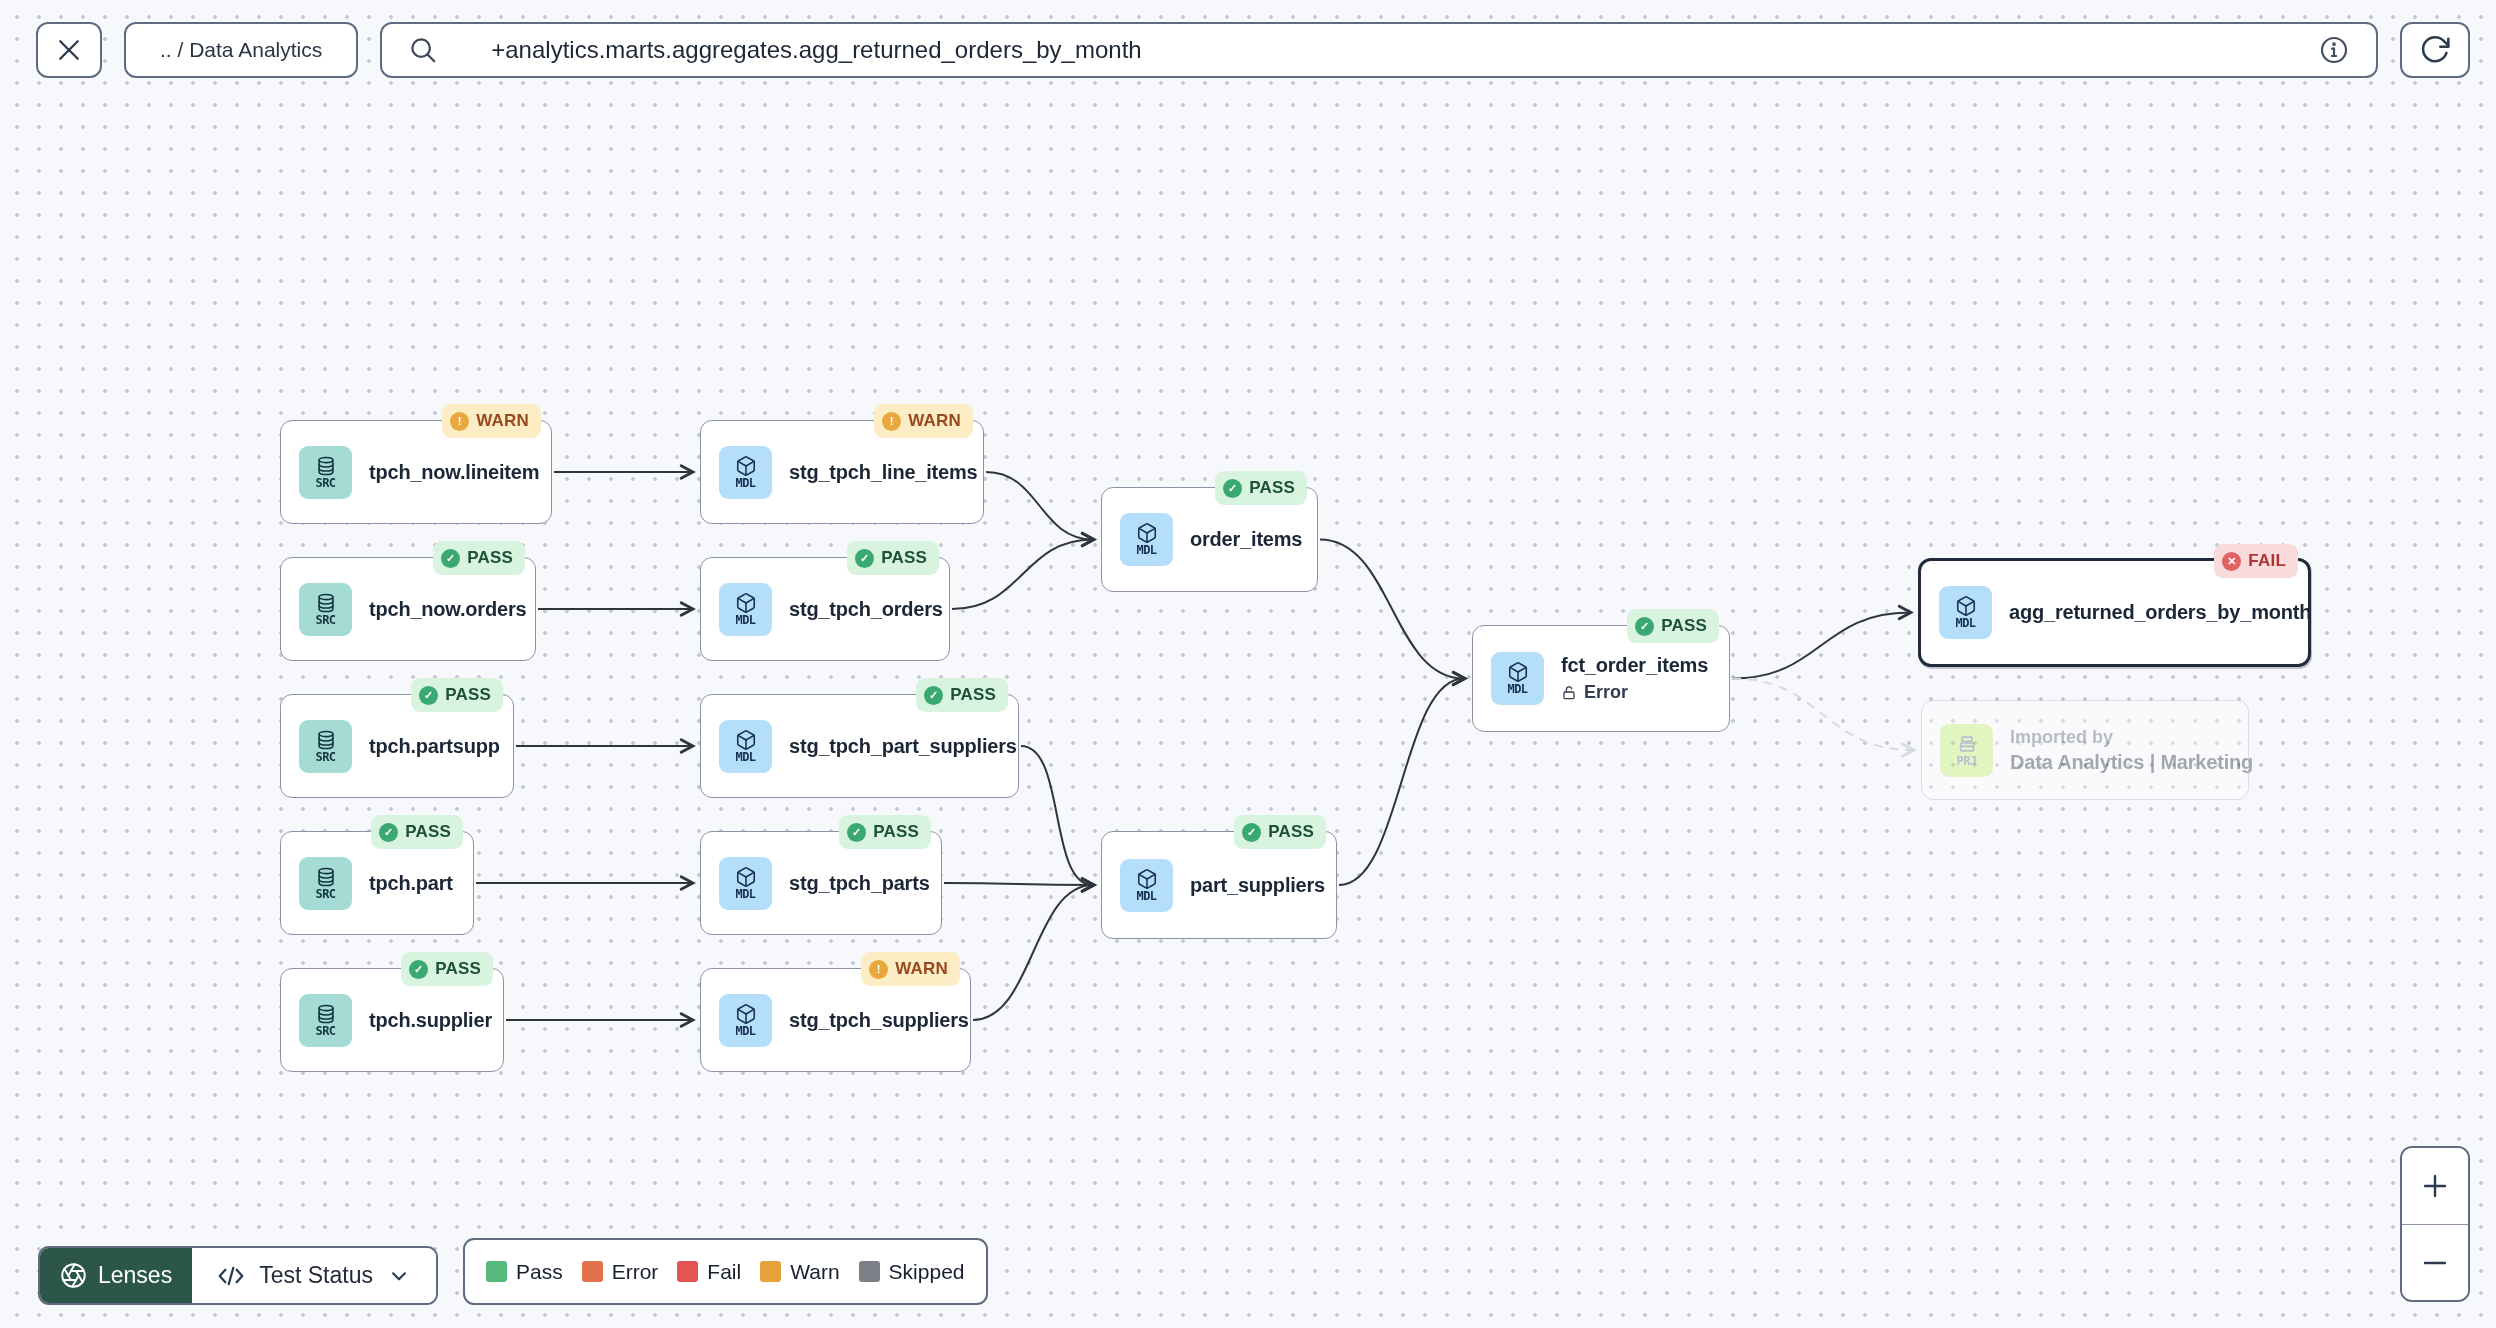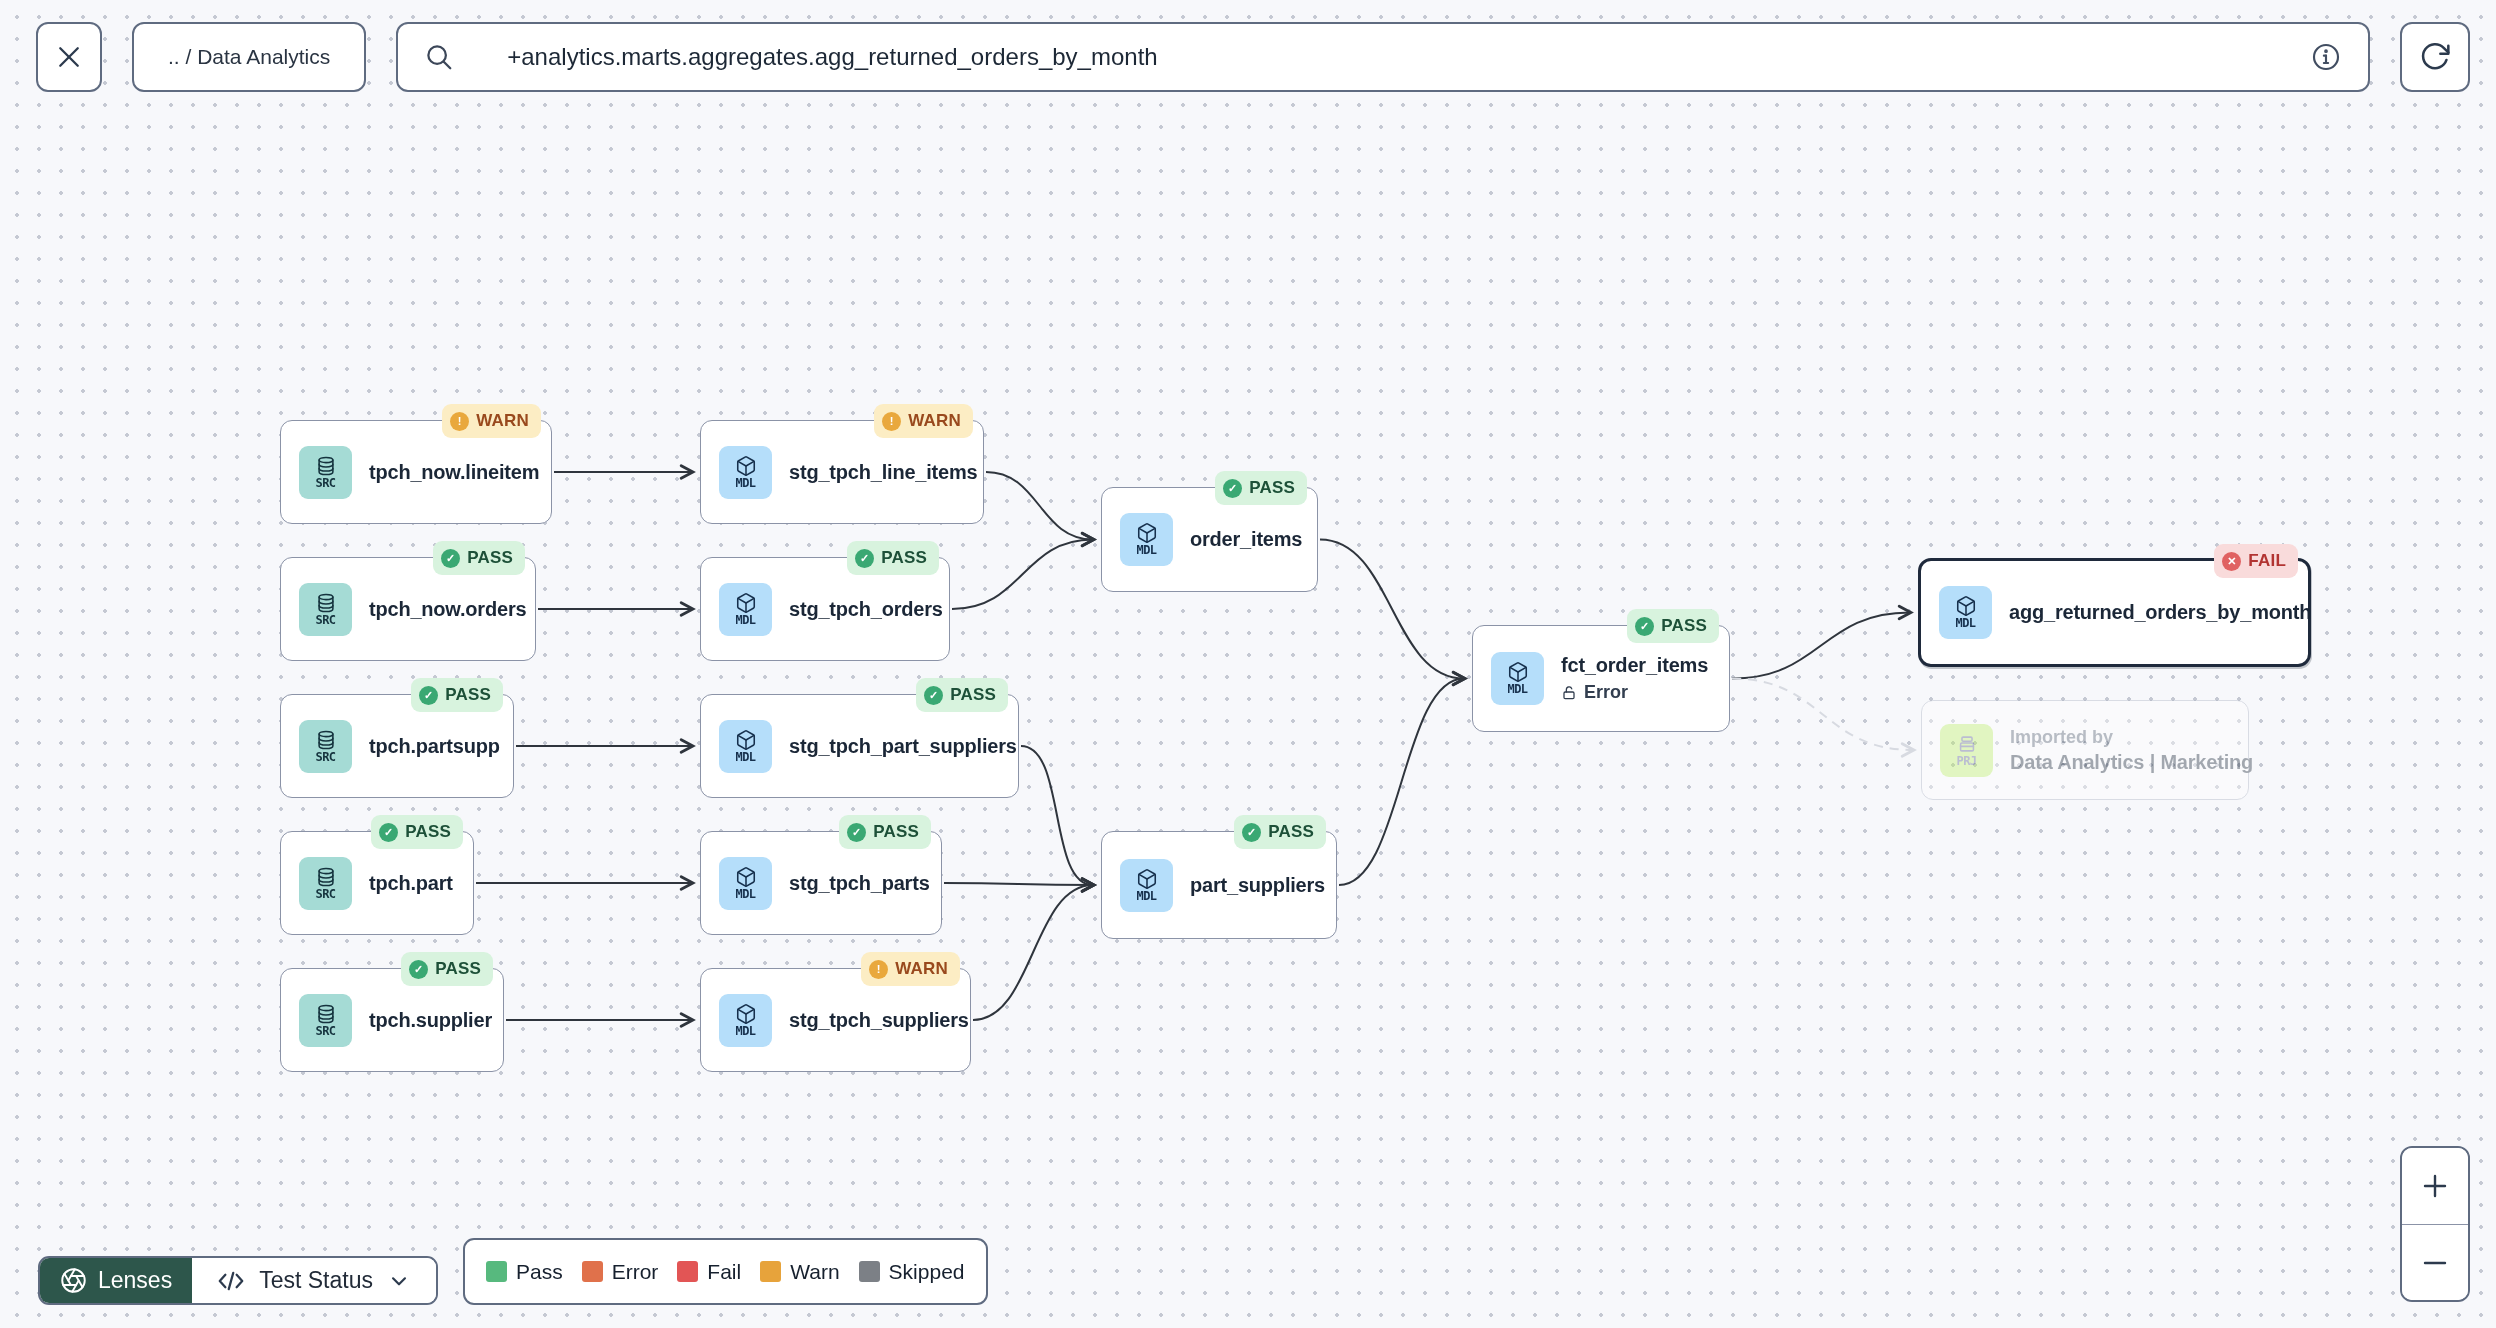--- a/index.html
+++ b/index.html
@@ -4,21 +4,21 @@
 <style>
   html,body{margin:0;padding:0;overflow:hidden;}
   body{
     width:2496px;height:1328px;position:relative;
     background-color:#f7f8fb;
     background-image:radial-gradient(circle,#c5c9d3 1.6px,transparent 1.8px);
     background-size:22px 22px;background-position:6px 6px;
     font-family:"Liberation Sans",sans-serif;color:#1b2737;
   }
   
-  .topbar{position:absolute;left:36px;top:22px;right:26px;height:70px;display:flex;gap:30px;align-items:stretch;}
+  .topbar{position:absolute;left:36px;top:22px;right:26px;height:56px;display:flex;gap:22px;align-items:stretch;}
   .tb-box{background:#fff;border:2px solid #5f6b80;border-radius:12px;box-sizing:border-box;display:flex;align-items:center;justify-content:center;}
   .tb-close{width:66px;cursor:pointer;}
   .tb-breadcrumb{padding:0 34px;font-size:21px;color:#2a3442;cursor:pointer;white-space:nowrap;}
   .tb-search{flex:1;justify-content:flex-start;padding:0 26px;gap:18px;}
   .tb-search-text{font-size:24px;color:#1d2836;white-space:nowrap;overflow:hidden;flex:1;margin-left:35px;}
   .tb-refresh{width:70px;cursor:pointer;}
   .icon{display:inline-flex;align-items:center;justify-content:center;}
   
   #edge-layer{position:absolute;left:0;top:0;pointer-events:none;}
   .edge{fill:none;stroke:#2f353d;stroke-width:2;}
@@ -33,21 +33,21 @@
   .chip-label{font-family:"DejaVu Sans Mono",monospace;font-size:12px;font-weight:700;letter-spacing:-.5px;line-height:1.05;}
   .node-text{display:flex;flex-direction:column;justify-content:center;font-weight:bold;}
   .node-title{font-size:20px;color:#1b2737;white-space:nowrap;letter-spacing:-.2px;}
   .node-toplabel{font-size:18px;color:#525c6d;white-space:nowrap;margin-bottom:3px;}
   .node-sub{font-size:18px;color:#323e4f;display:flex;align-items:center;gap:7px;margin-top:5px;}
   .sub-icon svg{width:16px;height:16px;display:block;}
   .badge{position:absolute;top:-17px;right:10px;height:34px;border-radius:9px;padding:0 12px 0 8px;
     display:flex;align-items:center;gap:7px;font-size:17px;font-weight:700;letter-spacing:.2px;}
   .dot{width:19px;height:19px;border-radius:50%;color:#fff;font-size:11px;line-height:1;display:flex;align-items:center;justify-content:center;font-weight:700;}
   
-  .lens-bar{position:absolute;left:38px;bottom:23px;height:49px;display:flex;border:2px solid #5f6b80;border-radius:11px;overflow:hidden;background:#fff;box-sizing:border-box;}
+  .lens-bar{position:absolute;left:38px;bottom:23px;height:59px;display:flex;border:2px solid #5f6b80;border-radius:11px;overflow:hidden;background:#fff;box-sizing:border-box;}
   .lenses-btn{background:#2d564b;color:#fff;display:flex;align-items:center;gap:11px;padding:0 20px;font-size:23px;cursor:pointer;}
   .lens-select{display:flex;align-items:center;gap:13px;padding:0 24px;font-size:23px;color:#222b38;background:#fff;cursor:pointer;}
   .legend{position:absolute;left:463px;bottom:23px;height:67px;border:2px solid #5f6b80;border-radius:11px;background:#fff;
     display:flex;align-items:center;gap:19px;padding:0 21px;font-size:21px;color:#16202e;box-sizing:border-box;}
   .legend-item{display:flex;align-items:center;gap:9px;}
   .legend-swatch{width:21px;height:21px;border-radius:3px;}
   
   .zoomctl{position:absolute;right:26px;bottom:26px;width:70px;border:2px solid #5f6b80;border-radius:12px;background:#fff;overflow:hidden;box-sizing:border-box;}
   .zoom-btn{width:100%;height:76px;display:flex;align-items:center;justify-content:center;background:#fff;border:none;cursor:pointer;padding:0;}
   .zoom-btn + .zoom-btn{border-top:1.5px solid #8b93a7;}

